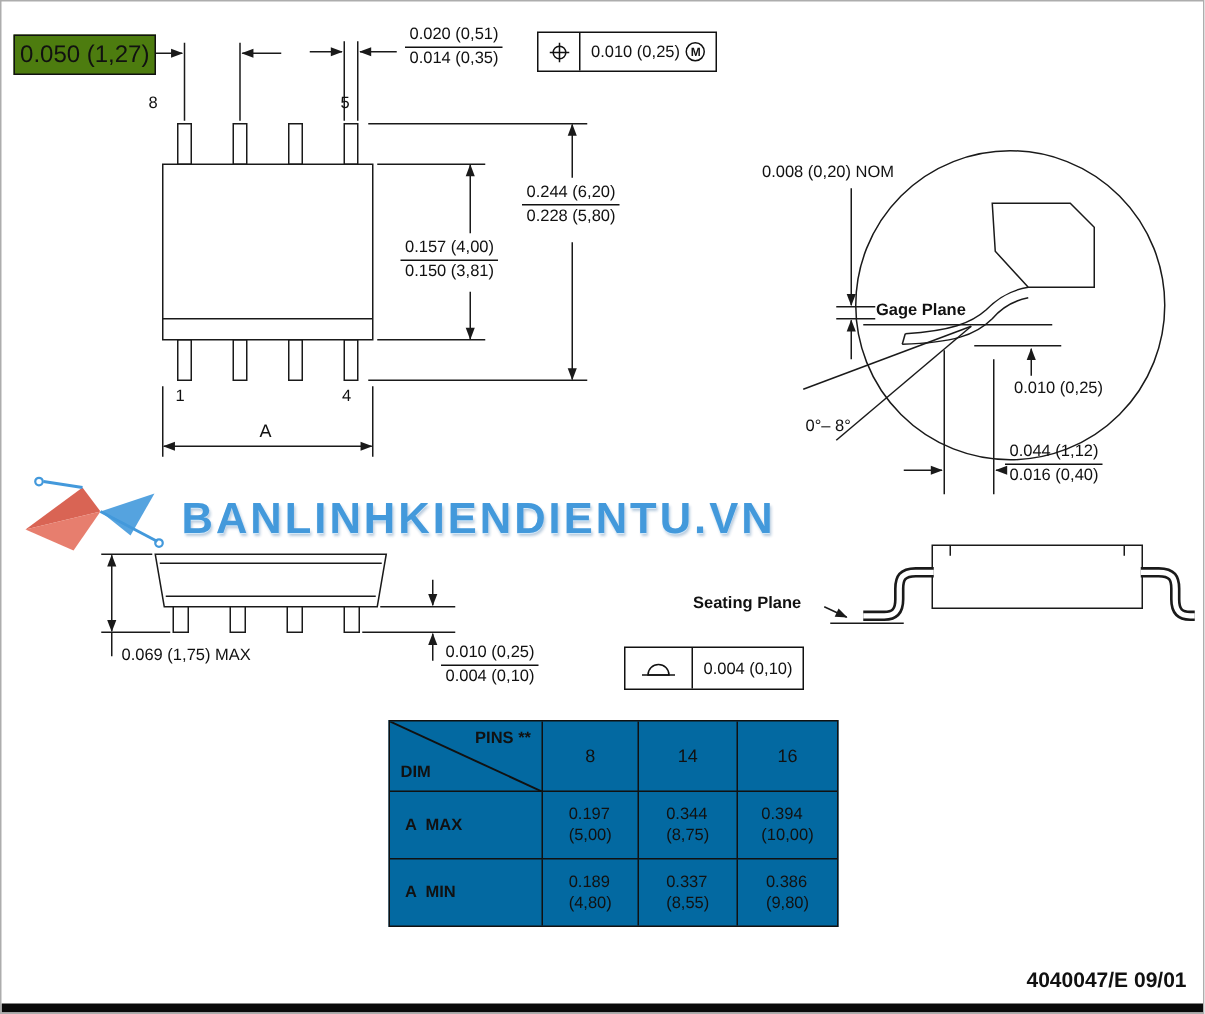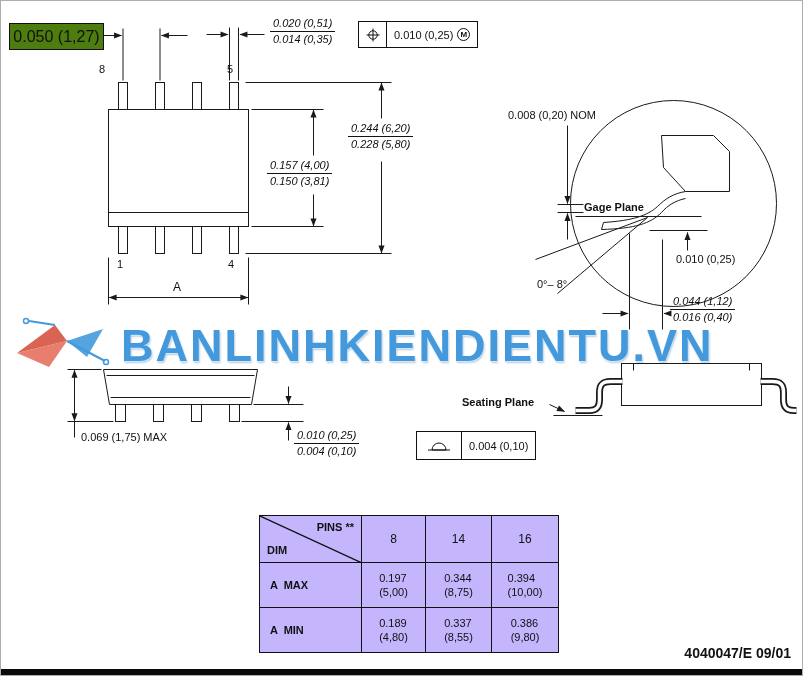--- a/index.html
+++ b/index.html
@@ -5,50 +5,50 @@
   html,body{margin:0;padding:0;background:#e8e8e8;}
   .page{
     position:relative; width:803px; height:676px; background:#fff;
     border:1px solid #adadad; box-sizing:border-box; overflow:hidden;
     font-family:"Liberation Sans", sans-serif; color:#111;
   }
   svg.art{position:absolute; left:0; top:0; z-index:1;}
   .lbl{position:absolute; font-size:11px; white-space:nowrap; z-index:2; line-height:14px;}
   .bold{font-weight:bold;}
   .big{font-size:12px;}
-  .frac{position:absolute; text-align:center; z-index:2;font-style:italic;}
+  .frac{position:absolute; text-align:center; z-index:2;}
   .frac div{font-size:11px; line-height:15px; padding:0 3px; white-space:nowrap;}
   .frac .den{border-top:1px solid #111;}
   .pitch-box{position:absolute; border:1px solid #111; background:#4d7c0f; display:flex;
     align-items:center; justify-content:center; font-size:16px; z-index:2;}
   .callout{position:absolute; border:1px solid #111; background:#fff; display:flex;
     align-items:stretch; z-index:2;}
   .callout .sym{display:flex; align-items:center; justify-content:center; border-right:1px solid #111;}
   .callout .val{display:flex; align-items:center; padding:0 7px; gap:4px; font-size:11px; white-space:nowrap;}
   .mcirc{box-sizing:border-box; width:13px; height:13px; border:1px solid #111; border-radius:50%;
     display:inline-flex; align-items:center; justify-content:center; font-size:8px; font-weight:bold;}
   
-  .tbl{position:absolute; left:258px; top:514px; width:298px; height:136px; z-index:2;
+  .tbl{position:absolute; left:258px; top:479px; width:298px; height:136px; z-index:2;
     display:grid; grid-template-columns:102px 64px 66px 66px; grid-template-rows:47px 45px 44px;
-    border:1.6px solid #111; background:#c4b5fd; box-sizing:content-box;}
+    border:1.6px solid #111; background:#0369a1; box-sizing:content-box;}
   .td{border-right:1.4px solid #111; border-bottom:1.4px solid #111; display:flex;
     align-items:center; justify-content:center; font-size:11px;}
   .td.lastcol{border-right:none;}
   .td.lastrow{border-bottom:none;}
   .td.rowlabel{justify-content:flex-start; padding-left:10px; font-weight:bold; white-space:pre;}
   .td.value{white-space:pre-line; line-height:14px;}
   .td.colhead{font-size:12px;}
   .diagcell{position:relative;}
   .diagcell .pins{position:absolute; top:5px; right:7px; font-weight:bold; font-size:11px;}
   .diagcell .dim{position:absolute; bottom:6px; left:7px; font-weight:bold; font-size:11px;}
   .diagcell svg{position:absolute; left:0; top:0;}
   
   .watermark{position:absolute; left:8px; top:312px; width:790px; height:66px; z-index:5;
     display:flex; align-items:center; pointer-events:none; opacity:.9;}
-  .wm-text{font-size:45px; font-weight:bold; letter-spacing:2px; color:#2f8ed8; margin-left:10px;
+  .wm-text{font-size:29px; font-weight:bold; letter-spacing:2px; color:#2f8ed8; margin-left:10px;
     text-shadow:0 1px 0 #cfe6f7, 1px 2px 2px rgba(30,90,150,.35); white-space:nowrap;}
   .bottombar{position:absolute; left:0; right:0; bottom:0; height:6px; background:#0a0a0a; z-index:6;}
   .docnum{position:absolute; right:11px; top:644px; font-size:14px; font-weight:bold; z-index:2;}
 </style>
 </head>
 <body>
 
 <div class="page">
 
   <svg class="art" width="803" height="676" viewBox="0 0 803 676">

